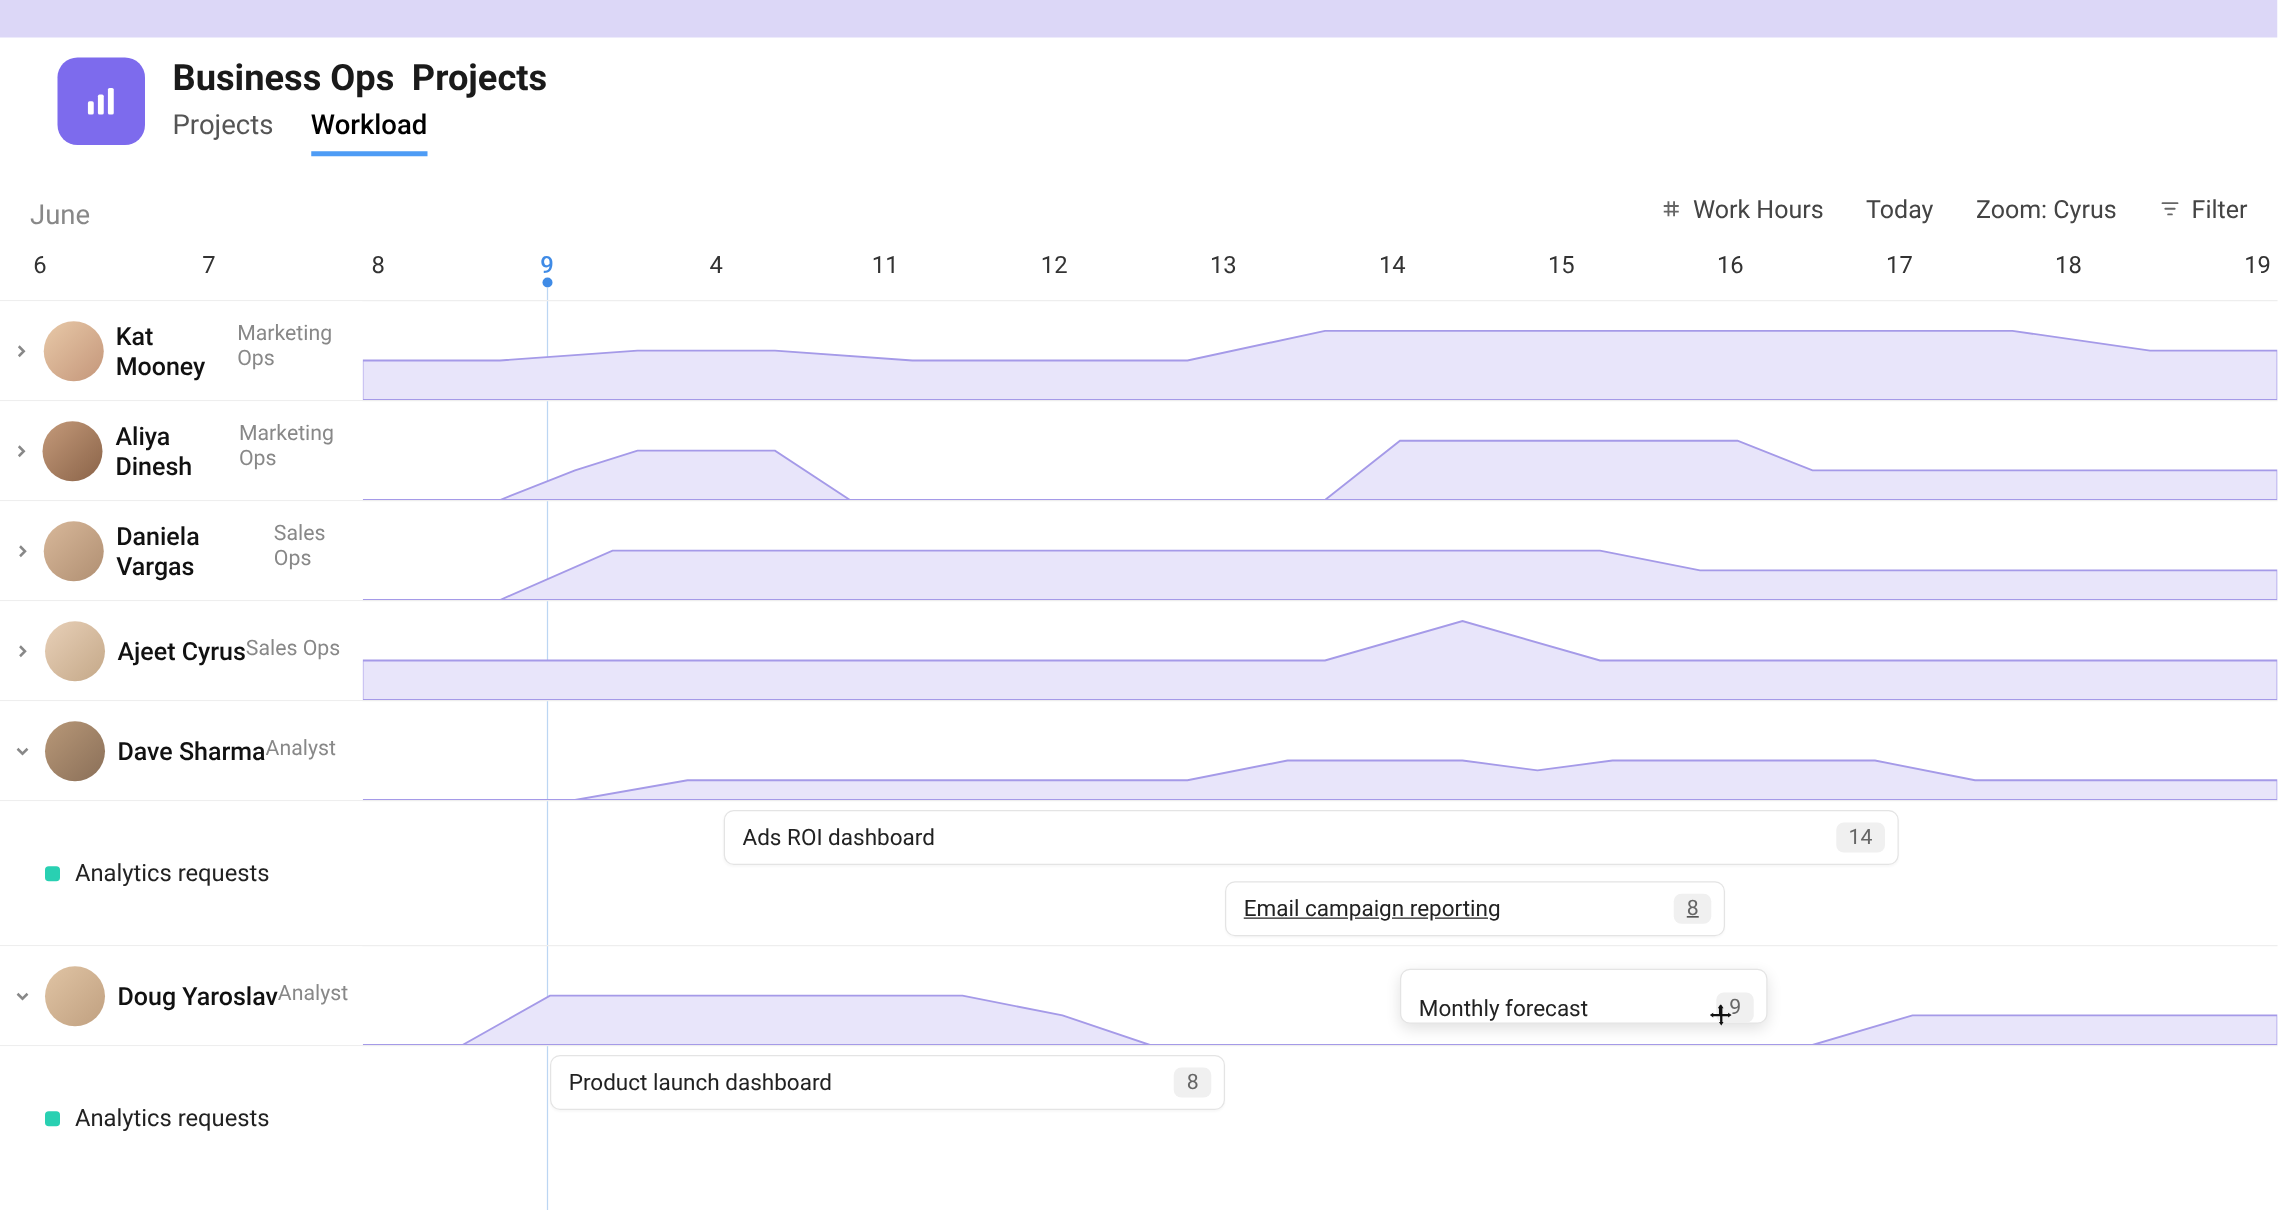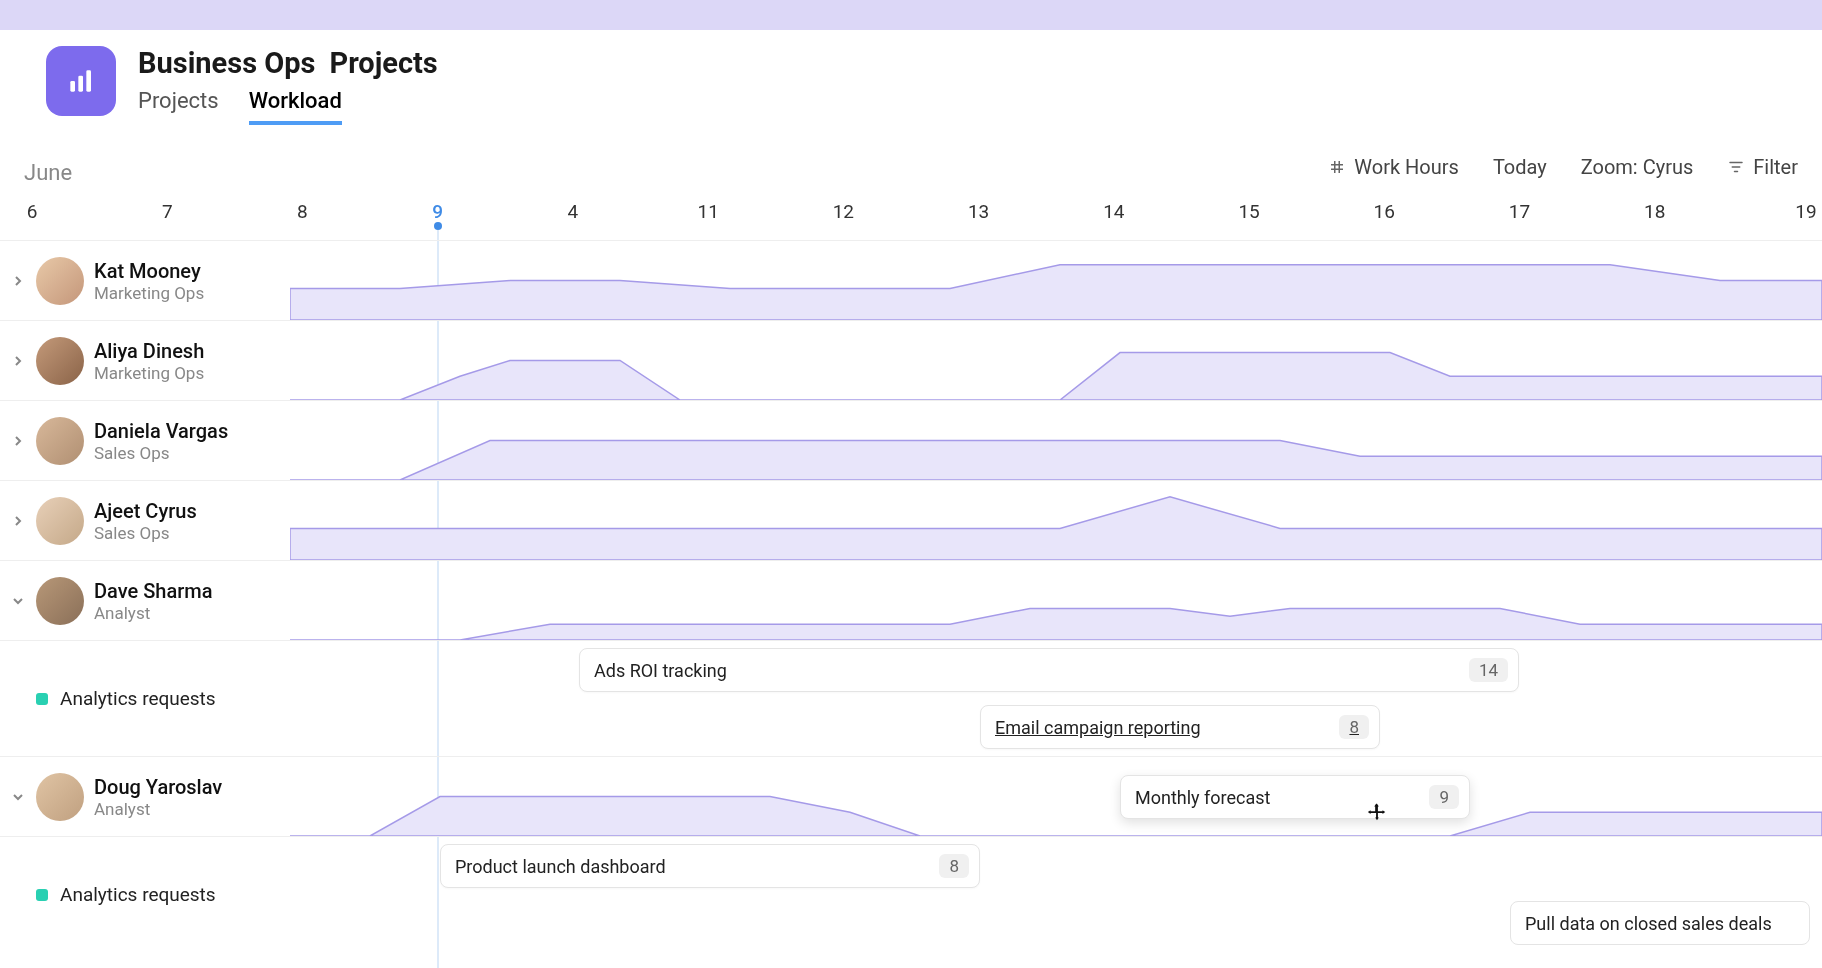--- a/index.html
+++ b/index.html
@@ -108,21 +108,21 @@
     color:#888;
   }
   .avatar {
     width: 48px; height: 48px; border-radius: 50%;
     background: #ddd;
     flex-shrink:0;
     background-size: cover;
   }
   .person-name { font-size: 20px; font-weight:500; color:#111; }
   .person-role { font-size: 17px; color:#888; }
-  .person-text { display:flex; flex-direction:column; }
+  .person-text { display:flex; flex-direction:row; }
   .row-body {
     position:absolute;
     left: 290px; right:0; top:0; bottom:0;
     overflow:hidden;
   }
   .workload-fill {
     position:absolute; left:0; right:0; bottom:0; top:0;
   }
   .workload-fill svg { width:100%; height:100%; display:block; }
   .child-row { height: 58px; }
@@ -351,21 +351,21 @@
         </div>
     </div>
 
     <div class="row child-row tall">
       <div class="child-header">
         <div class="swatch"></div>
         <span>Analytics requests</span>
       </div>
       <div class="row-body">
         <div class="task-bar" style="left:289px;width:940px;">
-          <span>Ads ROI tracking</span>
+          <span>Ads ROI dashboard</span>
           <span class="task-badge">14</span>
         </div>
         <div class="task-bar" style="left:690px;width:400px;top:64px;text-decoration:underline;">
           <span>Email campaign reporting</span>
           <span class="task-badge">8</span>
         </div>
       </div>
     </div>
 
     <div class="row person-row">
@@ -380,39 +380,36 @@
           <div class="person-name">Doug Yaroslav</div>
           <div class="person-role">Analyst</div>
         </div>
       </div>
       <div class="row-body">
           <div class="workload-fill">
         <svg viewBox="0 0 1532 80" preserveAspectRatio="none">
               <path d="M0,80 L80,80 L150,40 L480,40 L560,56 L630,80 L1160,80 L1240,56 L1532,56 L1532,80 L0,80 Z" fill="#e8e5fa" stroke="#a59ae8" stroke-width="1.5"></path>
             </svg>
       </div>
-        <div class="task-bar dragging" style="left:830px;width:350px;top:18px;">
+        <div class="task-bar dragging" style="left:830px;width:294px;top:18px;align-items:flex-end;">
           <span>Monthly forecast</span>
           <span class="task-badge">9</span>
         </div>
       </div>
     </div>
 
     <div class="row child-row tall">
       <div class="child-header">
         <div class="swatch"></div>
         <span>Analytics requests</span>
       </div>
       <div class="row-body">
         <div class="task-bar" style="left:150px;width:540px;">
           <span>Product launch dashboard</span>
           <span class="task-badge">8</span>
-        </div>
-        <div class="pull-row" style="left:1220px;width:300px;top:64px;">
-          <span>Pull data on closed sales deals</span>
         </div>
       </div>
     </div>
 
   </div>
   <svg class="cursor-icon" style="left:1366px; top:602px;" viewBox="0 0 24 24">
       <path d="M12 2l2 3h-1v5h5v-1l3 2-3 2v-1h-5v5h1l-2 3-2-3h1v-5H5v1l-3-2 3-2v1h5V5h-1l2-3z" fill="#111"></path>
     </svg>
 </div>
 

